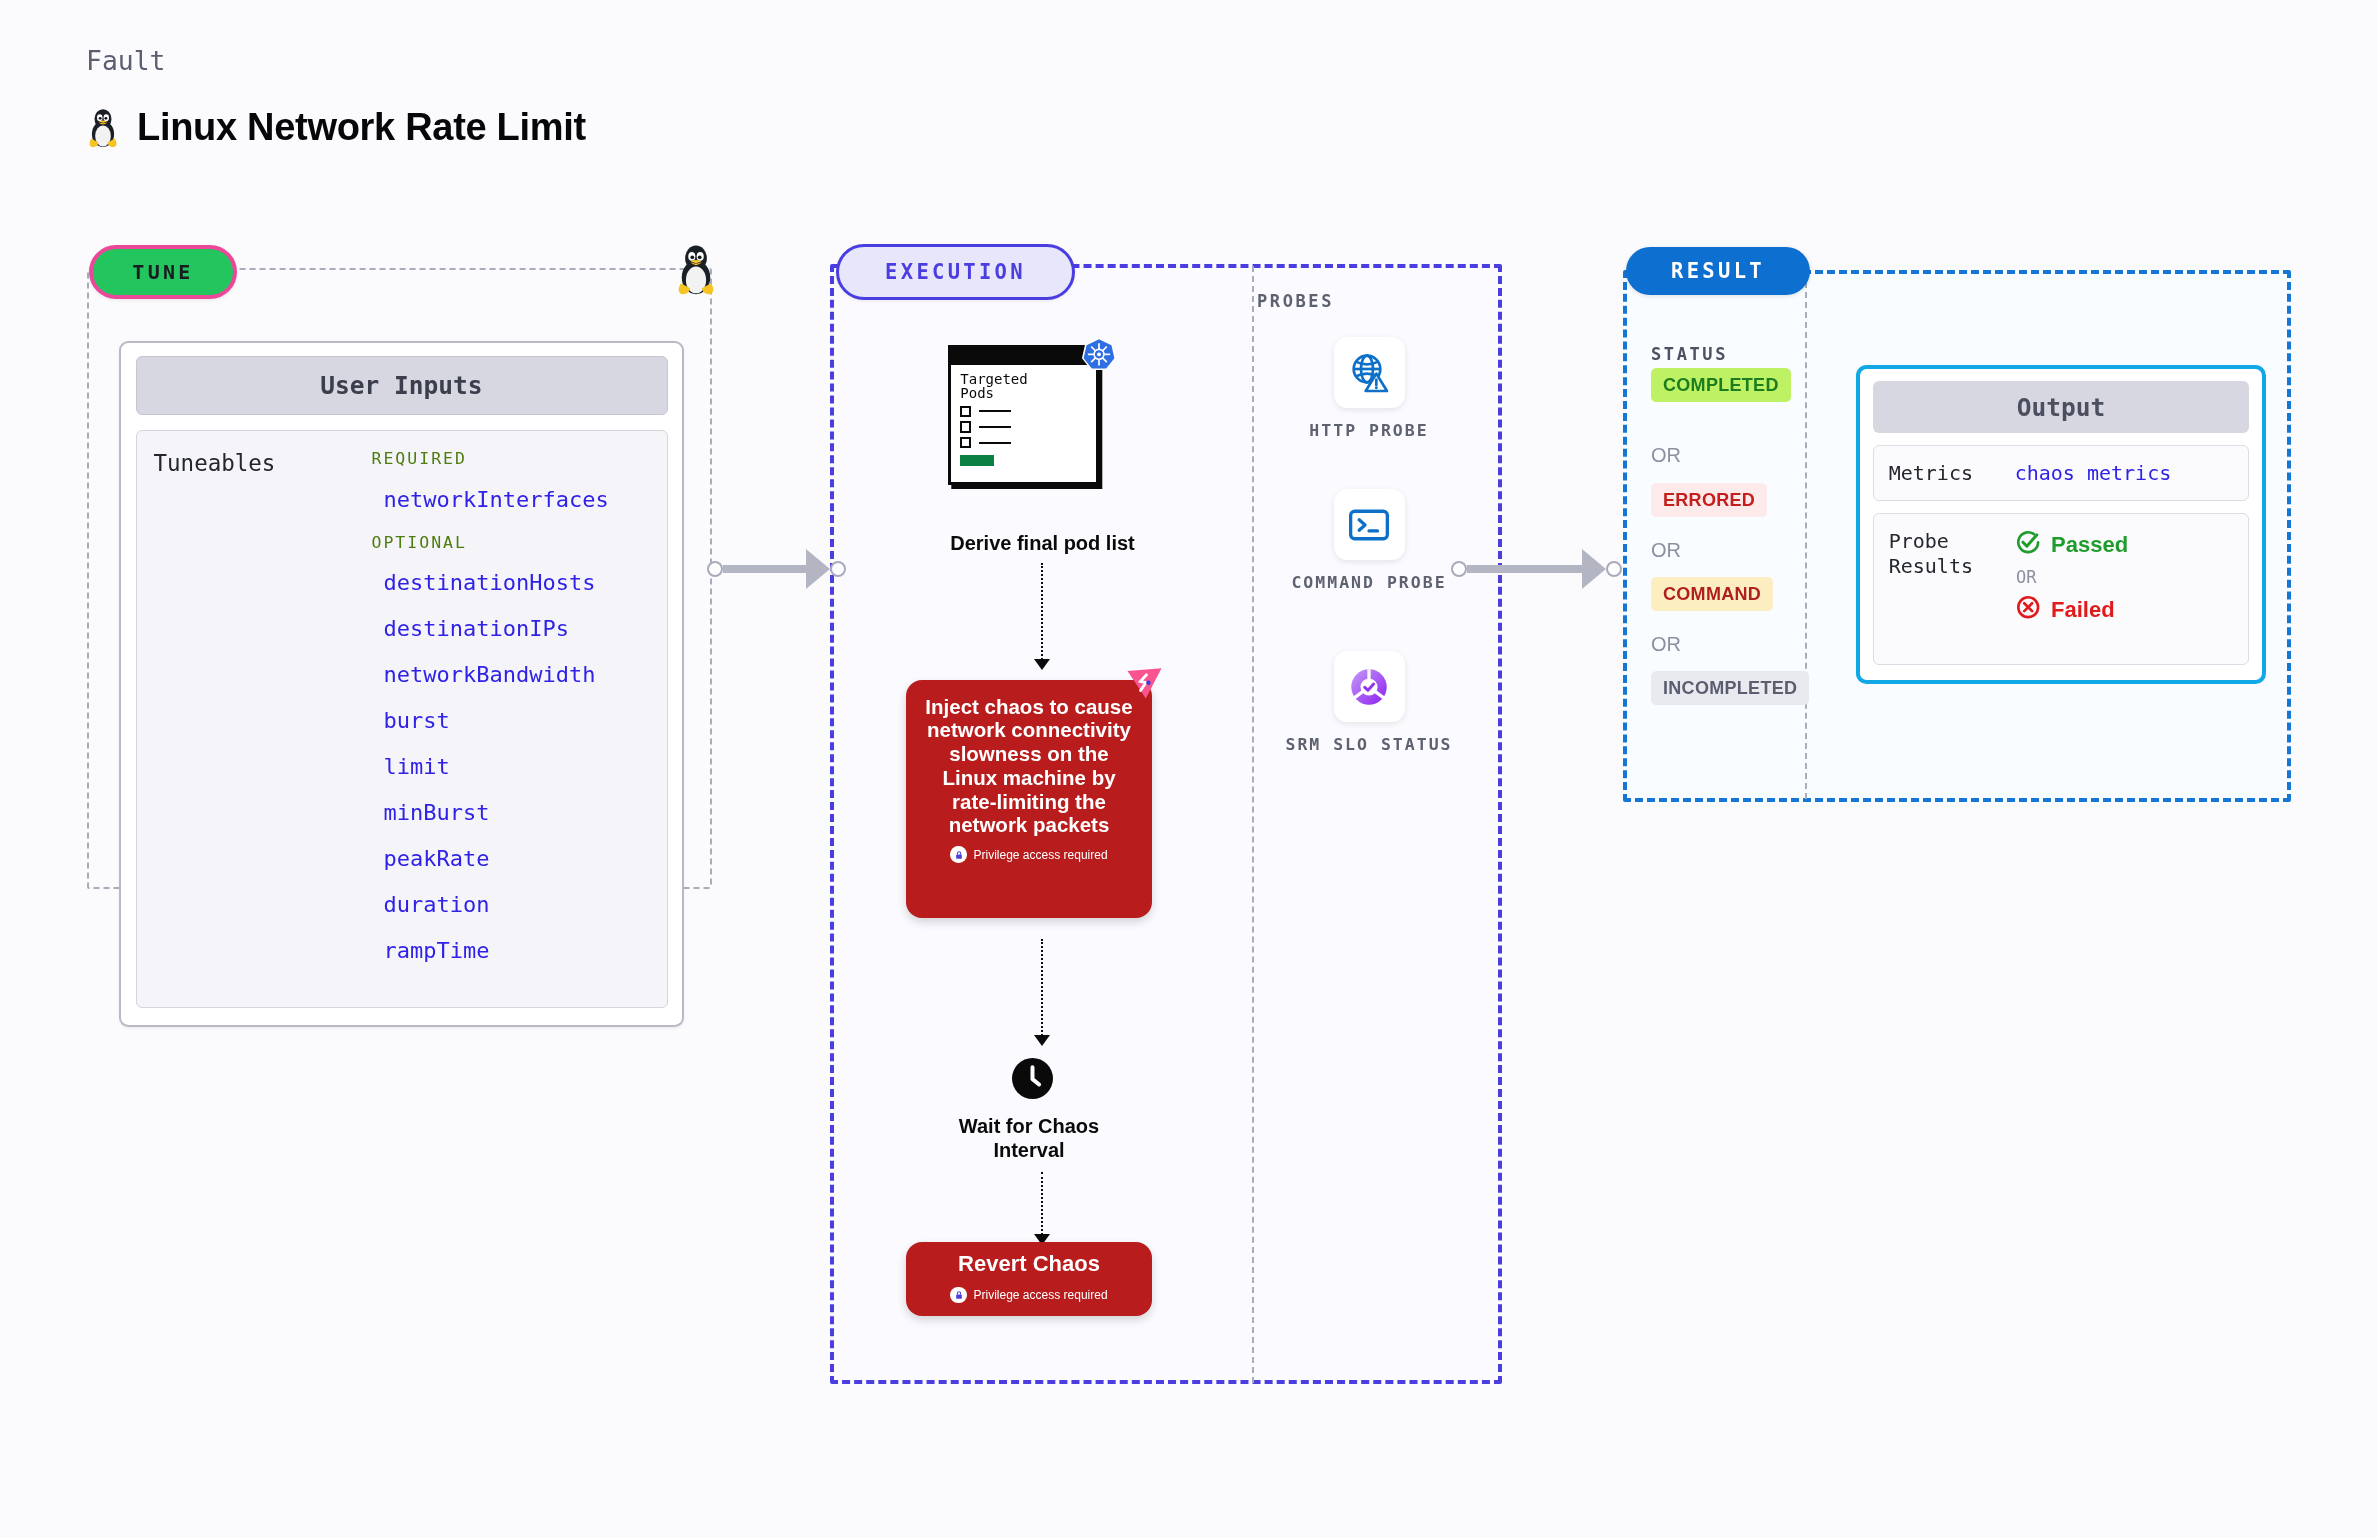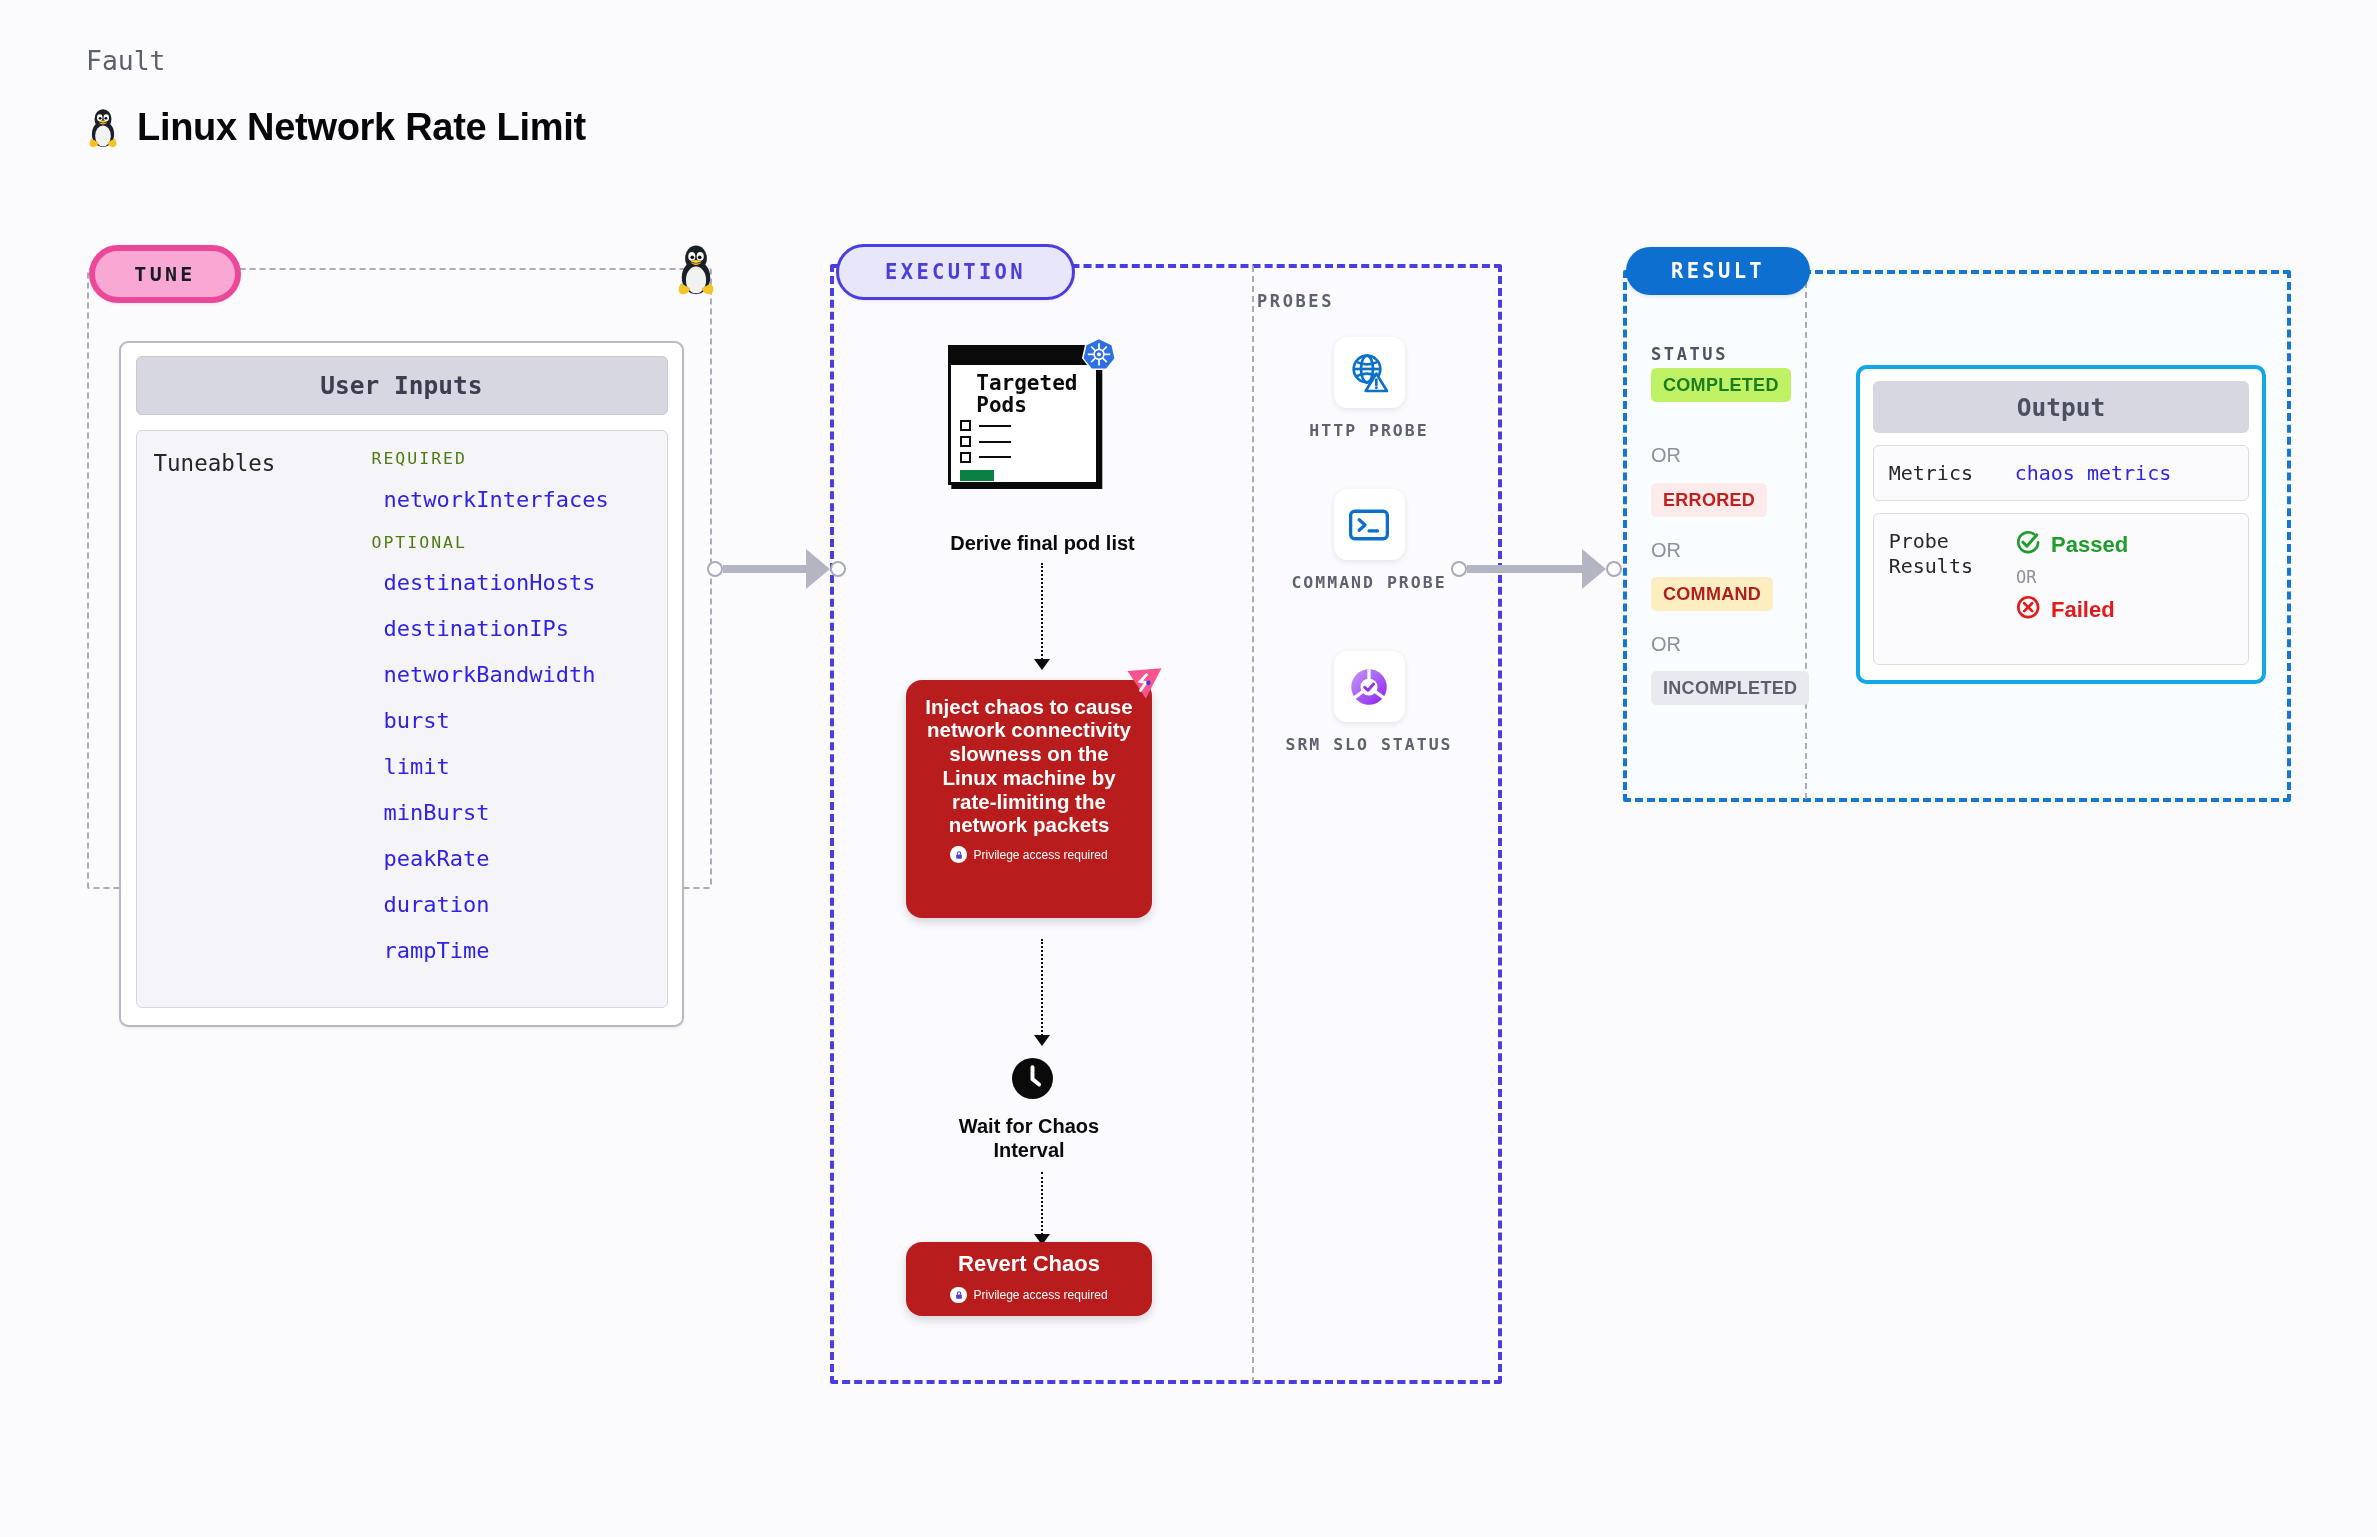--- a/index.html
+++ b/index.html
@@ -45,22 +45,22 @@
     display: flex; align-items: center; justify-content: center;
     border-radius: 660px;
     font-family: "DejaVu Sans Mono", monospace;
     font-weight: bold;
     letter-spacing: 3.3px;
     z-index: 20;
   }
   #tune-badge {
     left: 89px; top: 245px;
     width: 140px; height: 46px;
-    background: #f9a8d4;
-    border: 6px solid #ec4899;
+    background: #22c55e;
+    border: 4px solid #ec4899;
     color: #1a1c22;
     font-size: 20px;
     box-shadow: 0 1.3px 3.3px rgba(0,0,0,.08);
   }
   #execution-badge {
     left: 836px; top: 244px;
     width: 233px; height: 50px;
     background: #e7e6fb;
     border: 3.3px solid #4b3ee0;
     color: #4b3ee0;
@@ -218,25 +218,24 @@
     border: 3.3px solid #0a0a0a;
     box-sizing: border-box;
     box-shadow: 3.3px 4px 0 #0a0a0a;
   }
   #targeted-pods-titlebar {
     height: 17px; background: #0a0a0a;
   }
   #targeted-pods-body { padding: 6.6px 9.3px; }
   #targeted-pods-title {
     font-family: "DejaVu Sans Mono", monospace;
-    font-weight: bold;
-    font-size: 21px;
+    font-weight: normal;
+    font-size: 14px;
     line-height: 1.05;
     color: #0a0a0a;
-    margin-left: 16px;
   }
   .pod-row { display: flex; align-items: center; gap: 8px; margin-top: 4.6px; }
   .pod-check {
     width: 11.2px; height: 11.2px;
     border: 2px solid #0a0a0a;
     box-sizing: border-box;
   }
   .pod-line { width: 32px; height: 2px; background: #0a0a0a; }
   #pod-green-bar {
     width: 34px; height: 11.2px;

